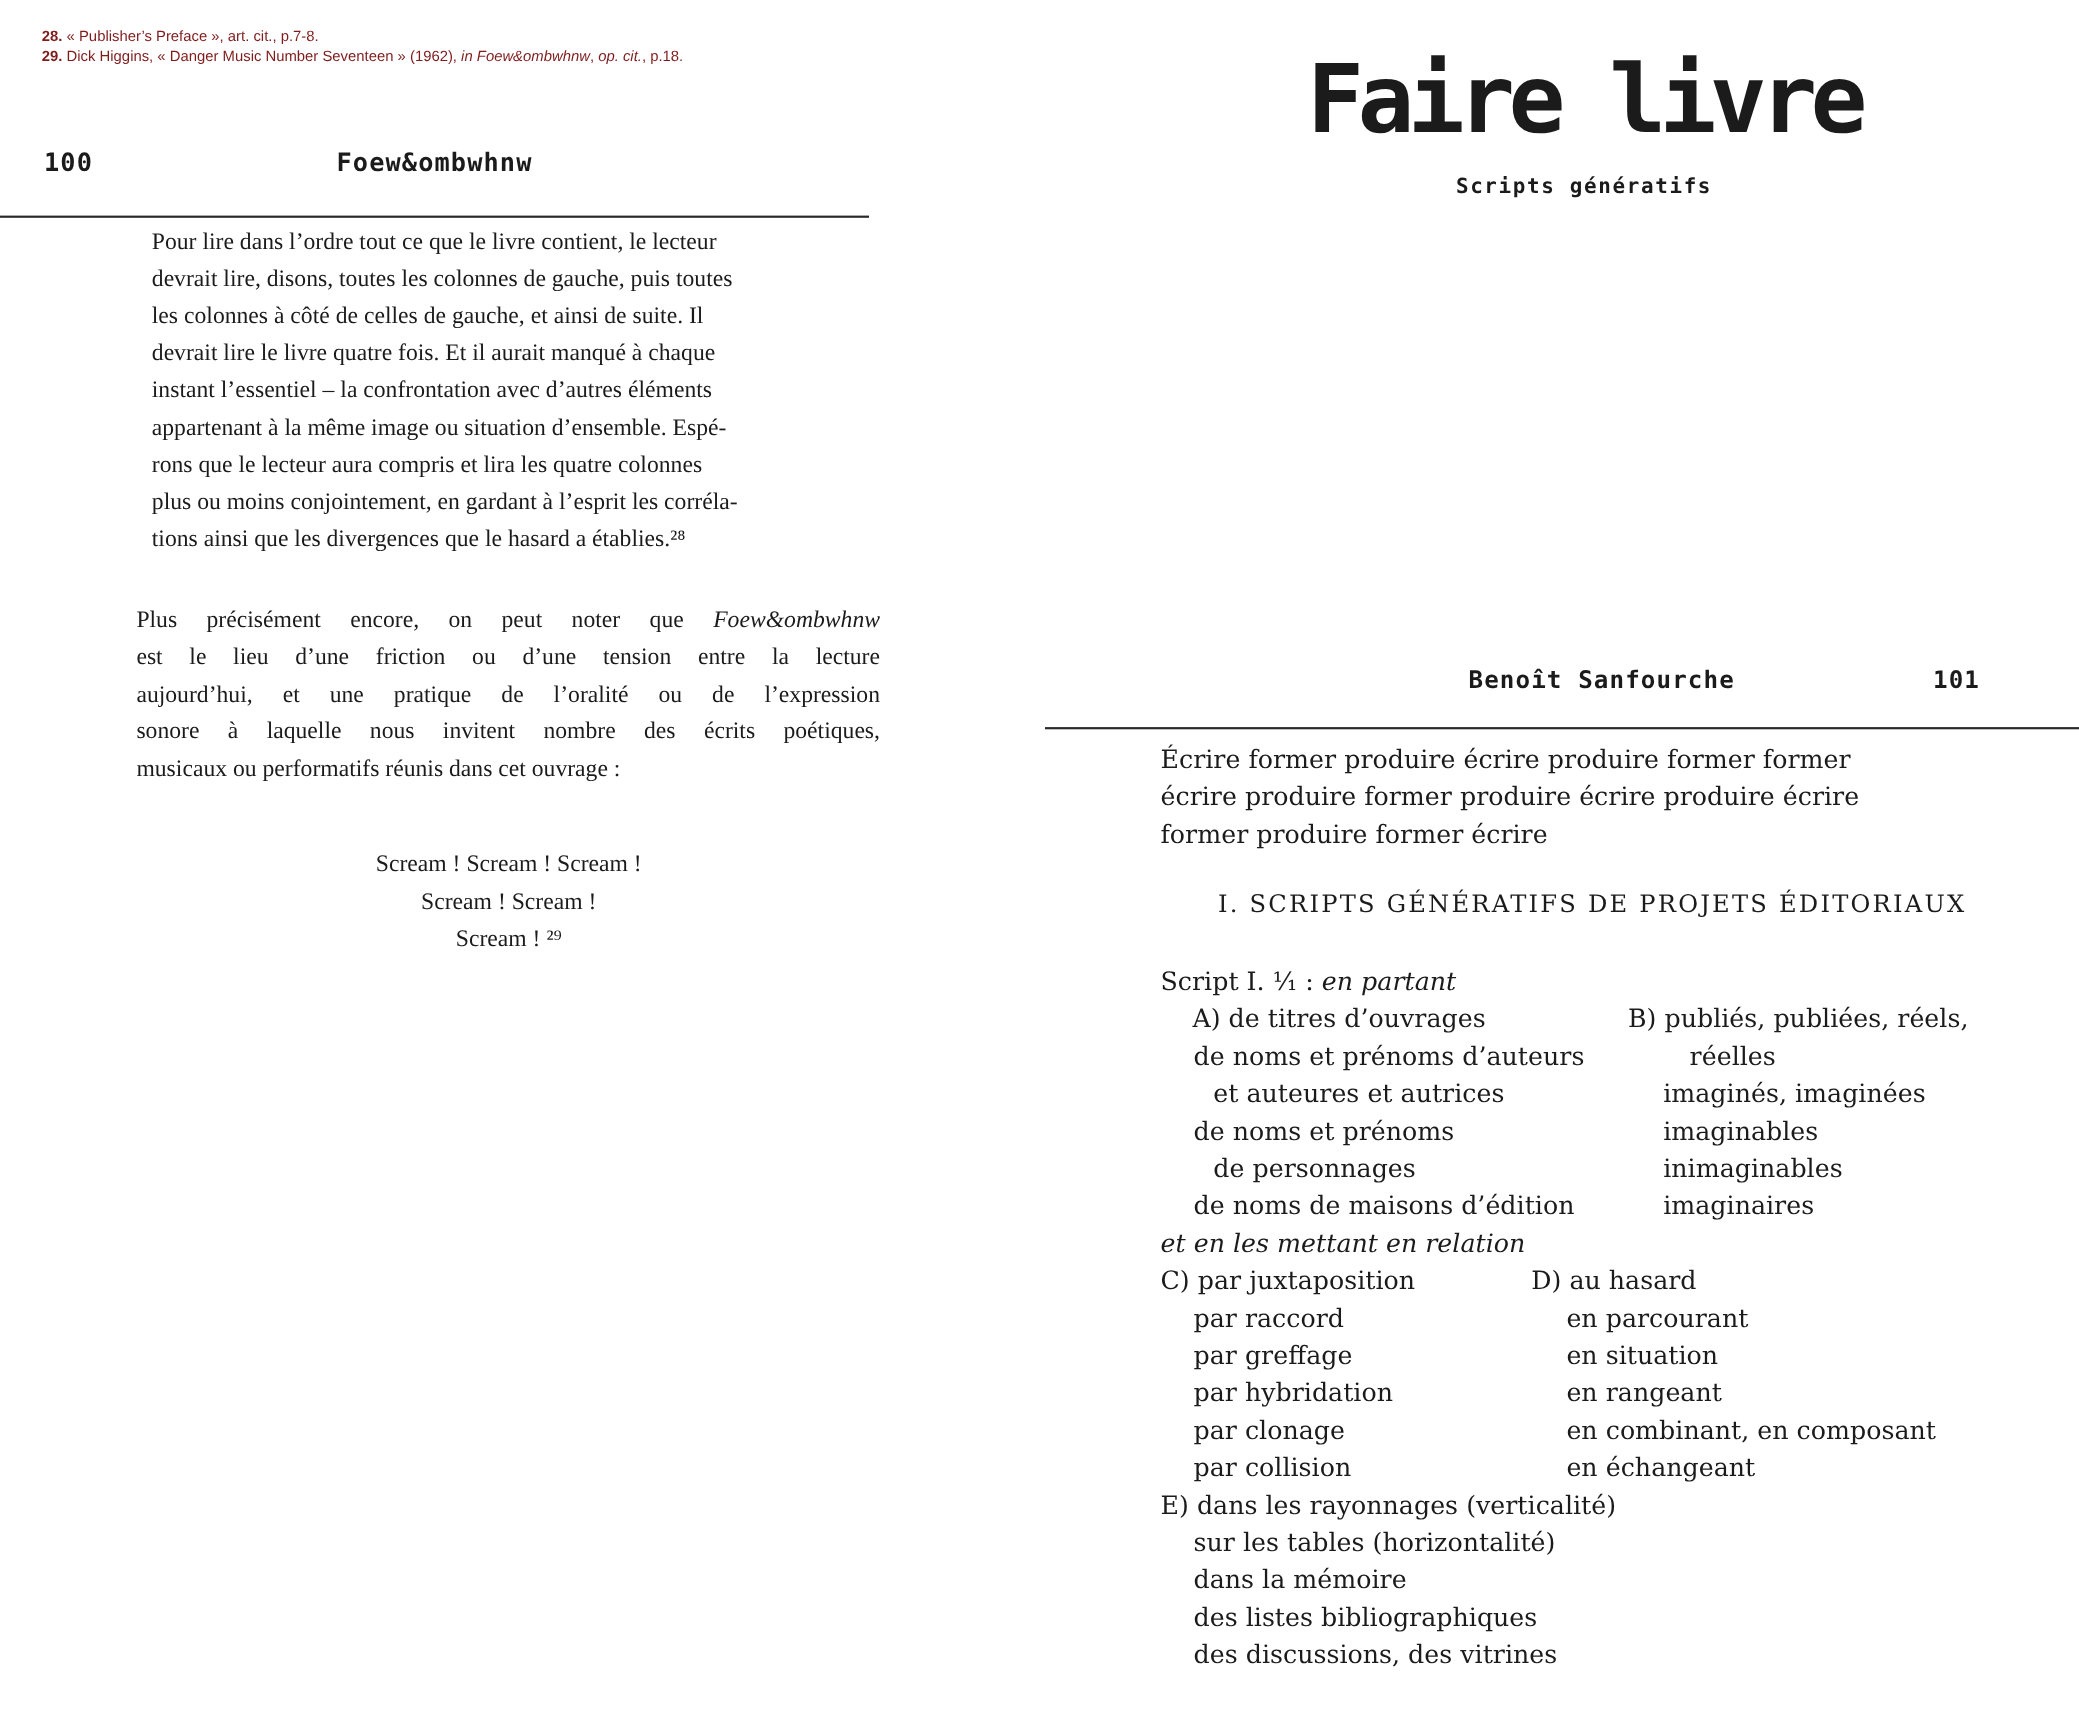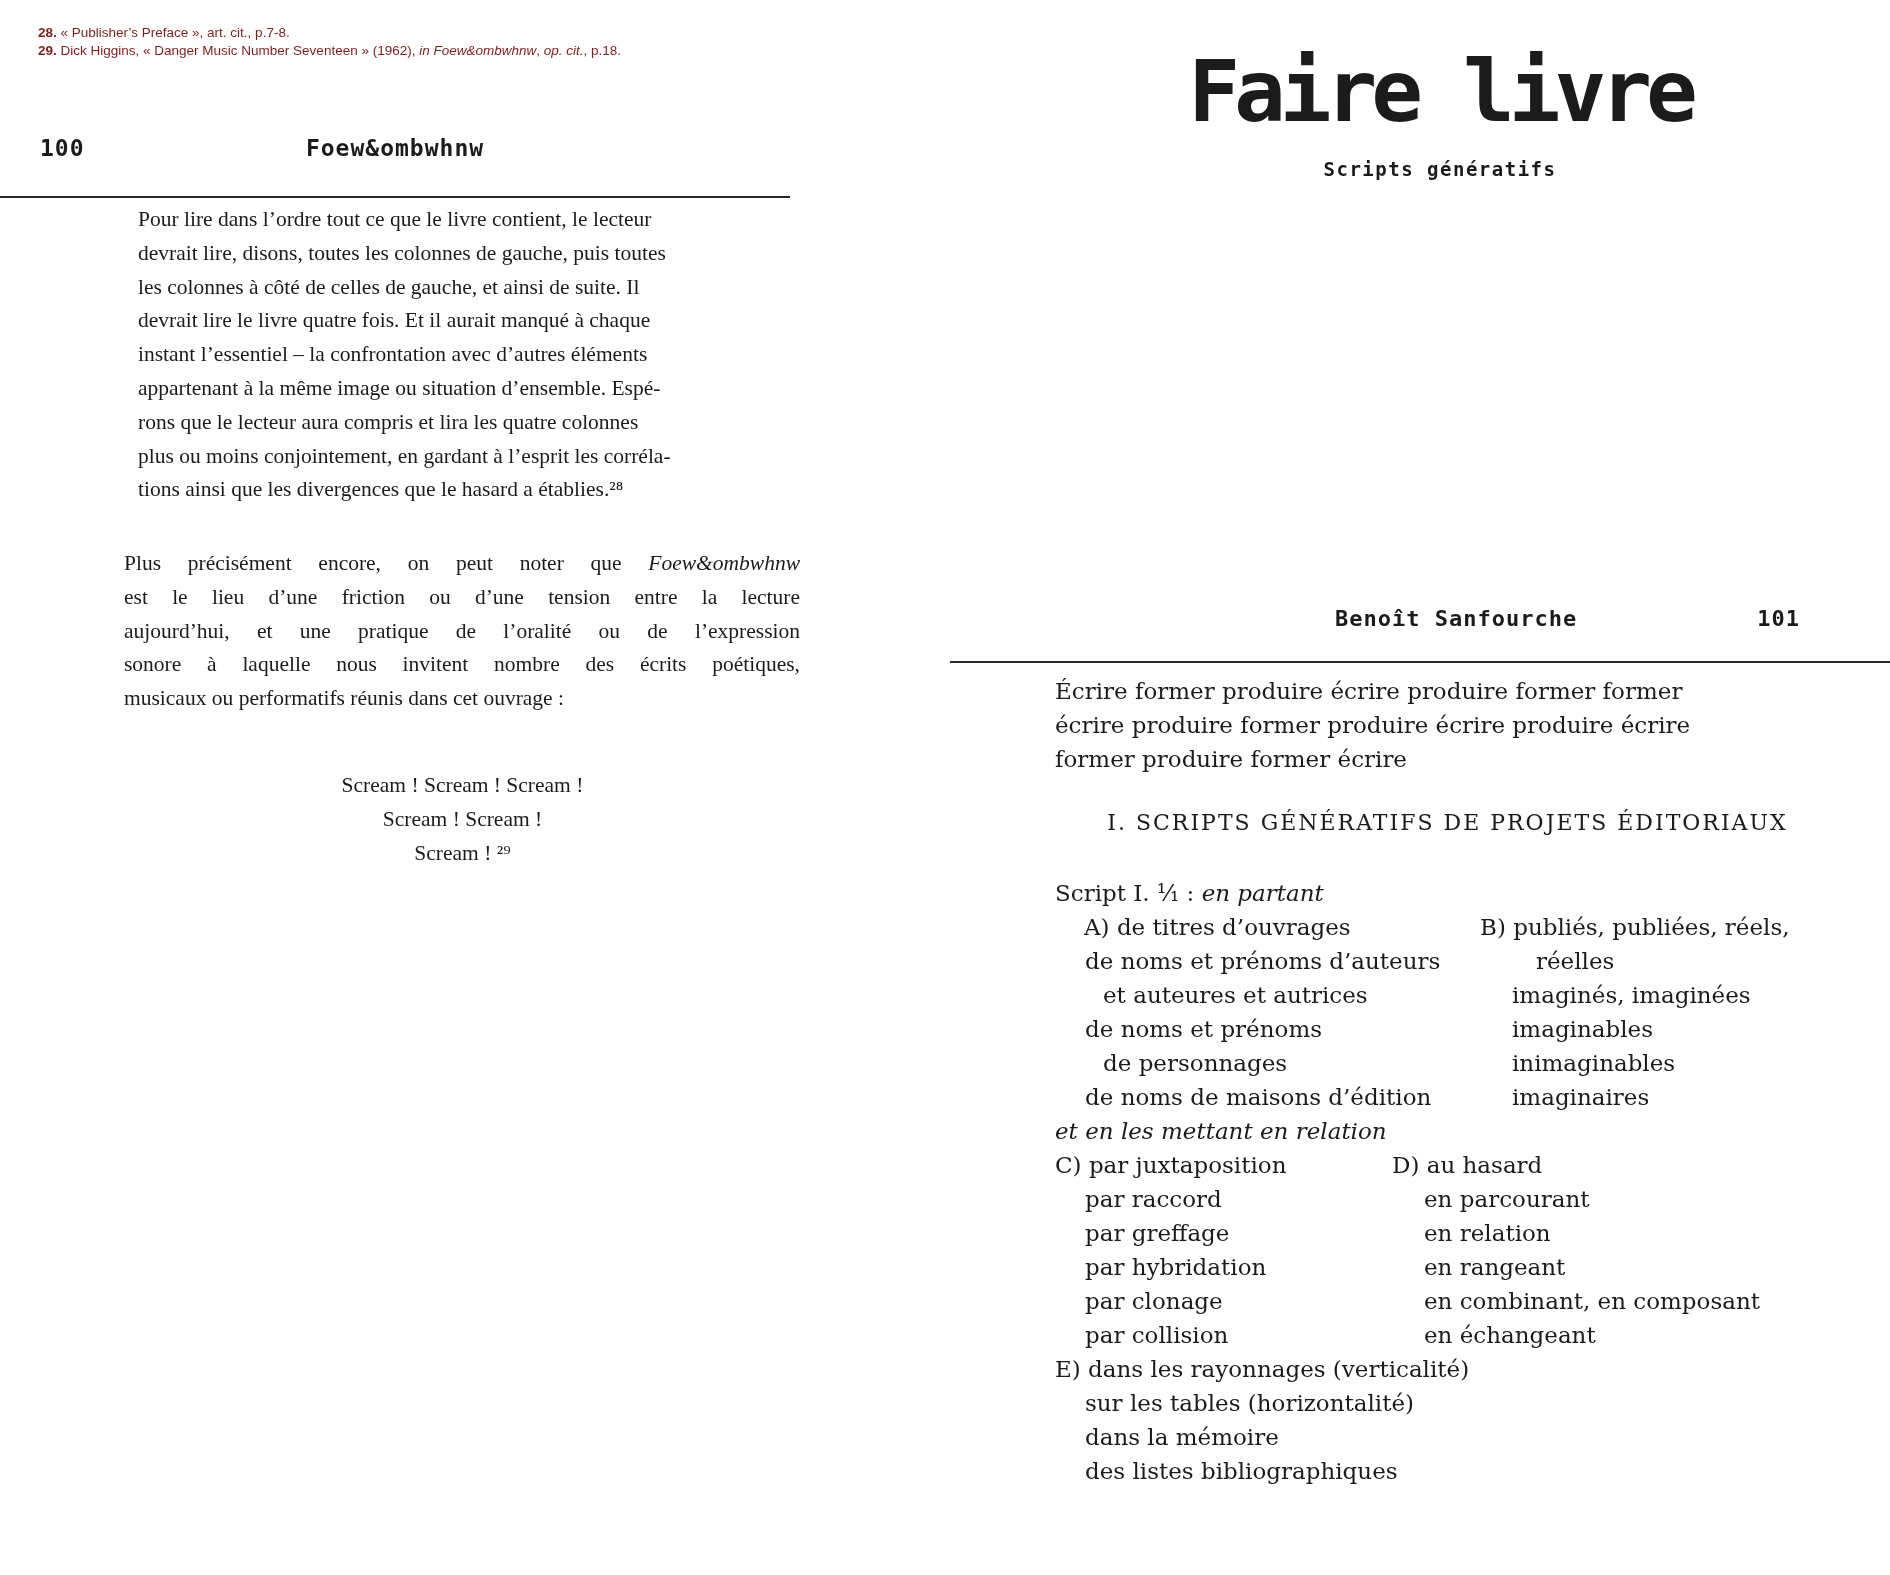--- a/index.html
+++ b/index.html
@@ -137,21 +137,21 @@
         <div class="row">
           <span class="cell" style="left: 0px;">C) par juxtaposition</span>
           <span class="cell" style="left: 337px;">D) au hasard</span>
         </div>
         <div class="row">
           <span class="cell" style="left: 30px;">par raccord</span>
           <span class="cell" style="left: 369px;">en parcourant</span>
         </div>
         <div class="row">
           <span class="cell" style="left: 30px;">par greffage</span>
-          <span class="cell" style="left: 369px;">en relation</span>
+          <span class="cell" style="left: 369px;">en situation</span>
         </div>
         <div class="row">
           <span class="cell" style="left: 30px;">par hybridation</span>
           <span class="cell" style="left: 369px;">en rangeant</span>
         </div>
         <div class="row">
           <span class="cell" style="left: 30px;">par clonage</span>
           <span class="cell" style="left: 369px;">en combinant, en composant</span>
         </div>
         <div class="row">
@@ -166,16 +166,19 @@
         </div>
         <div class="row">
           <span class="cell" style="left: 30px;">sur les tables (horizontalité)</span>
         </div>
         <div class="row">
           <span class="cell" style="left: 30px;">dans la mémoire</span>
         </div>
         <div class="row">
           <span class="cell" style="left: 30px;">des listes bibliographiques</span>
         </div>
+        <div class="row">
+          <span class="cell" style="left: 30px;">des discussions, des vitrines</span>
+        </div>
       </div>
   </section>
 
 </div>
 
 </body></html>

